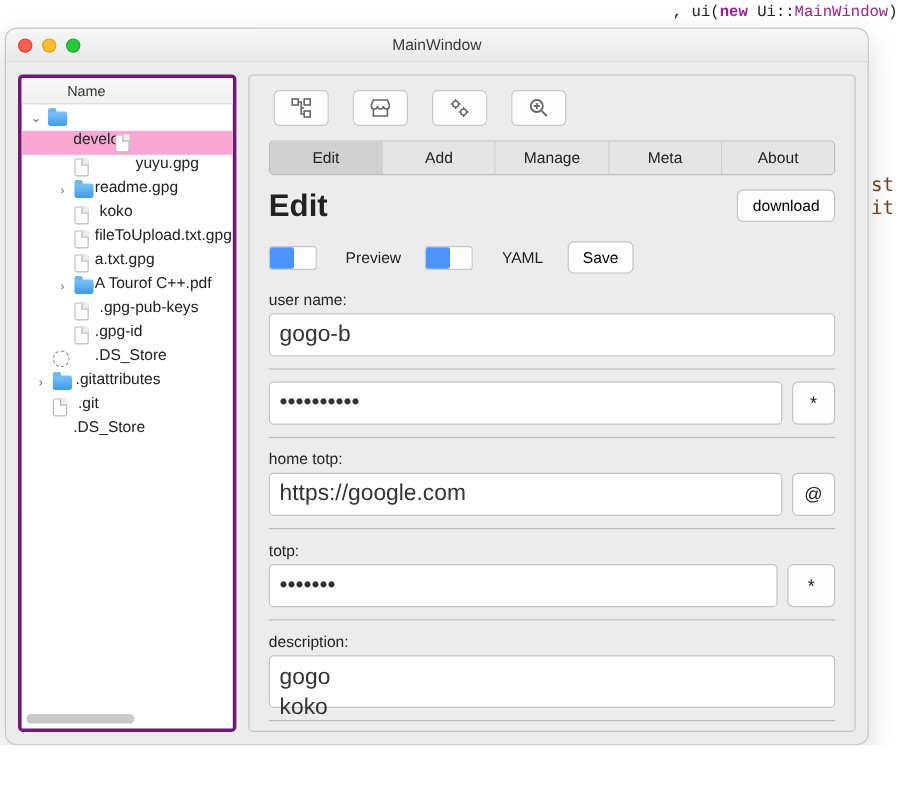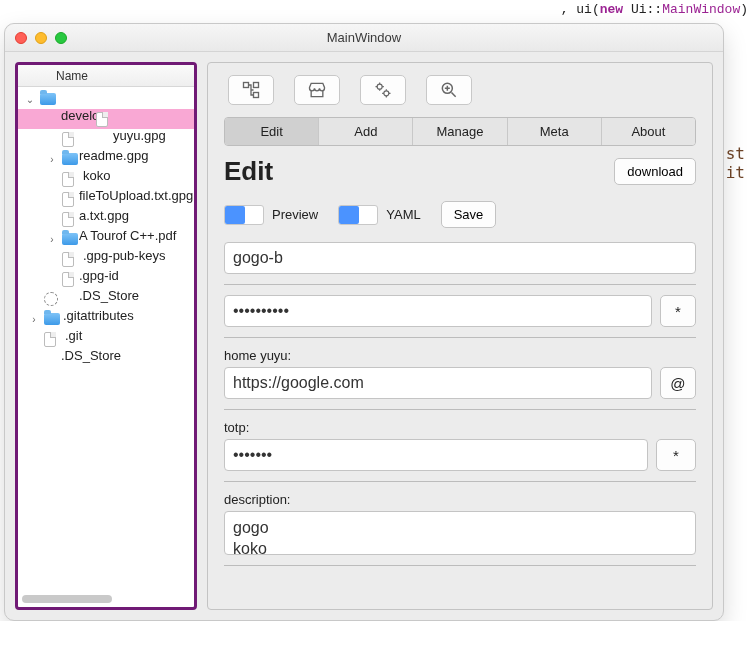--- a/index.html
+++ b/index.html
@@ -99,31 +99,31 @@
 .tabs { display: flex; border: 1px solid #bdbdbd; border-radius: 4px; overflow: hidden; margin-bottom: 10px; }
 .tab { flex: 1; text-align: center; padding: 6px 0; font-size: 13px; background: #e5e5e5; border-right: 1px solid #c8c8c8; cursor: default; }
 .tab:last-child { border-right: none; }
 .tab.active { background: #d0d0d0; }
 
 .edit-head { display: flex; justify-content: space-between; align-items: center; margin-bottom: 14px; }
 .edit-head h1 { font-size: 26px; font-weight: 700; }
 .btn { background: #fdfdfd; border: 1px solid #c3c3c3; border-radius: 5px; padding: 5px 12px; font-size: 13px; cursor: default; }
 
 .switch-row { display: flex; align-items: center; gap: 20px; margin-bottom: 14px; }
-.switch-group { display: flex; align-items: center; gap: 8px; }
+.switch-group { display: flex; align-items: center; gap: 24px; }
 .switch {
   width: 40px; height: 20px; border-radius: 3px; background: #fff; border: 1px solid #c8c8c8; position: relative; display: inline-block;
 }
 .switch .knob { position: absolute; top: 0; left: 0; width: 20px; height: 18px; background: #4b93ff; border-radius: 2px; }
 
 .field-block { margin-bottom: 10px; }
 .field-label { font-size: 13px; color: #222; margin-bottom: 4px; display: block; }
 .field-row { display: flex; gap: 8px; }
 .input, .textarea {
-  background: #fff; border: 1px solid #c4c4c4; border-radius: 4px; padding: 6px 8px; font-size: 16px; color: #333; width: 100%;
+  background: #fff; border: 1px solid #c4c4c4; border-radius: 4px; padding: 6px 8px; font-size: 19px; color: #333; width: 100%;
 }
 .textarea { height: 44px; line-height: 1.3; white-space: pre; }
 .smallbtn { width: 40px; background: #fdfdfd; border: 1px solid #c3c3c3; border-radius: 5px; display: flex; align-items: center; justify-content: center; font-size: 15px; }
 .divider { border: none; border-bottom: 1px solid #bcbcbc; margin: 6px 0 10px 0; }
 
 .right-gutter { position: absolute; right: -22px; top: 120px; font-family: Menlo, monospace; font-size: 16px; color: #6b4226; }
 </style>
 </head>
 <body>
 
@@ -278,34 +278,35 @@
         <div class="switch-group">
           <span class="switch">
               <span class="knob"></span>
             </span>
           <span>YAML</span>
         </div>
         <button class="btn">Save</button>
       </div>
 
       <div class="field-block">
+        <span class="field-label">user name:</span>
         <input class="input" value="gogo-b" style="">
       </div>
       <hr class="divider">
 
       <div class="field-block">
         <div class="field-row">
           <input class="input" value="••••••••••" style="">
           <div class="smallbtn">*</div>
         </div>
       </div>
       <hr class="divider">
 
       <div class="field-block">
-        <span class="field-label">home yuyu:</span>
+        <span class="field-label">home totp:</span>
         <div class="field-row">
           <input class="input" value="https://google.com" style="">
           <div class="smallbtn">@</div>
         </div>
       </div>
       <hr class="divider">
 
       <div class="field-block">
         <span class="field-label">totp:</span>
         <div class="field-row">

